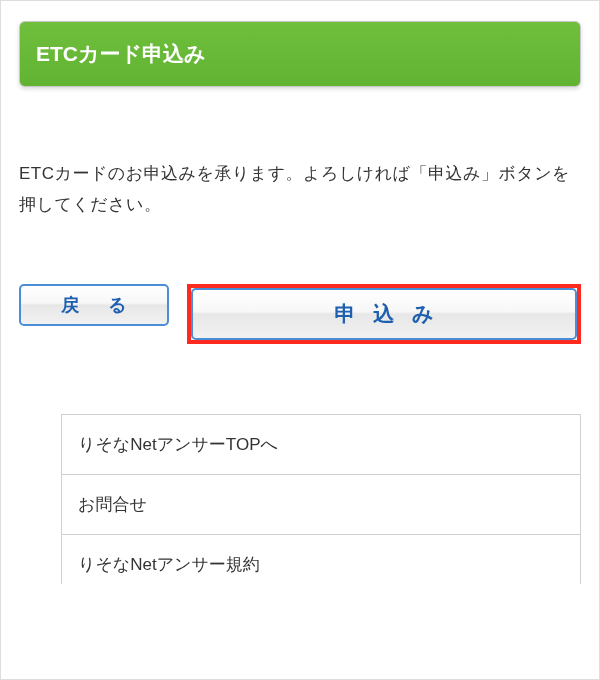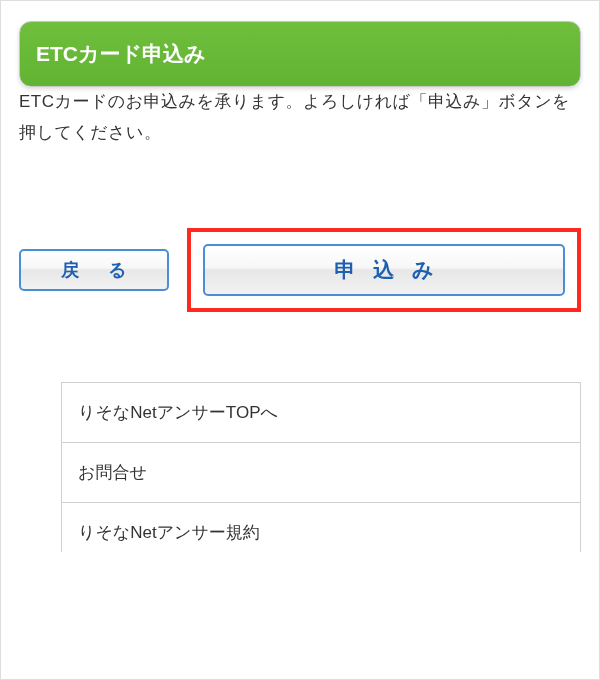--- a/index.html
+++ b/index.html
@@ -8,37 +8,38 @@
       background: #fff;
       width: 600px;
       height: 680px;
       border: 1px solid #ddd;
       overflow: hidden;
     }
     .container { padding: 20px 18px 0 18px; }
     .header-bar {
       background: linear-gradient(#6fbf3d, #63b333);
       border: 1px solid #c8c8c8;
-      border-radius: 12px;
+      border-radius: 6px;
       box-shadow: 0 2px 4px rgba(0,0,0,0.15);
       padding: 18px 16px;
       color: #fff;
       font-size: 21px;
       font-weight: bold;
     }
     .instructions {
       font-size: 17px;
       color: #333;
       line-height: 1.8;
+      margin-top: 72px;
       letter-spacing: 0.5px;
     }
     .button-row {
-      margin-top: 80px;
+      margin-top: 64px;
       display: flex;
-      align-items: center;
+      align-items: flex-start;
       gap: 18px;
     }
     .btn {
       border: 2px solid #4a8fd6;
       border-radius: 5px;
       background: linear-gradient(#ffffff, #f7f7f7 45%, #e7e7e7 50%, #f2f2f2);
       color: #1e5fb0;
       font-weight: bold;
       display: inline-flex;
       align-items: center;
@@ -47,21 +48,20 @@
     }
     .btn-back {
       width: 150px;
       height: 42px;
       font-size: 18px;
       letter-spacing: 12px;
       text-indent: 12px;
     }
     .highlight-box {
       border: 4px solid #ff2a1f;
-      padding: 12px;
       flex: 1;
     }
     .btn-apply {
       width: 100%;
       height: 52px;
       font-size: 21px;
       letter-spacing: 6px;
       text-indent: 6px;
     }
     .menu-list {

